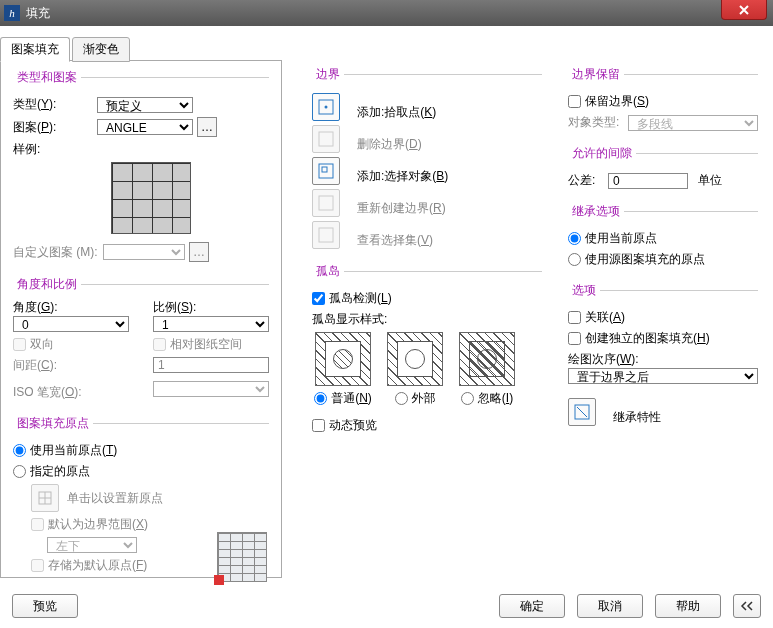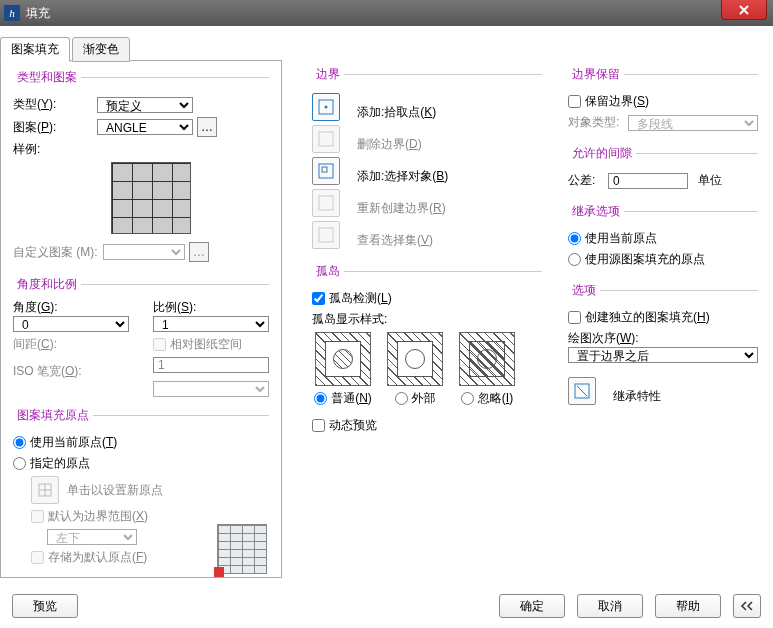--- a/index.html
+++ b/index.html
@@ -232,20 +232,24 @@
       </div>
     </fieldset>
 
     <fieldset class="partial">
       <legend>角度和比例</legend>
       <div style="display:flex; gap:24px;">
         <div style="flex:1">
           <div>角度(<span class="u">G</span>):</div>
           <select style="width:100%"><option>0</option></select>
           <div class="row disabled">
+              <input type="checkbox" disabled="" style="">
+              <span>双向</span>
+            </div>
+          <div class="row disabled">
               <label class="key">间距(<span class="u">C</span>):</label>
             </div>
           <div class="row disabled" style="margin-top:10px">
               <label class="key">ISO 笔宽(<span class="u">O</span>):</label>
             </div>
         </div>
         <div style="flex:1">
           <div>比例(<span class="u">S</span>):</div>
           <select style="width:100%"><option>1</option></select>
           <div class="row disabled">
@@ -416,20 +420,24 @@
         <div class="row">
             <input type="radio" name="inh" style="">
             <span>使用源图案填充的原点</span>
           </div>
       </fieldset>
 
       <fieldset class="partial">
         <legend>选项</legend>
         <div class="row">
             <input type="checkbox" style="">
+            <span>关联(<span class="u">A</span>)</span>
+          </div>
+        <div class="row">
+            <input type="checkbox" style="">
             <span>创建独立的图案填充(<span class="u">H</span>)</span>
           </div>
         <div>绘图次序(<span class="u">W</span>):</div>
         <select style="width:100%"><option>置于边界之后</option></select>
       </fieldset>
 
       <div class="bnd-row" style="margin-top:10px">
         <span class="icon-btn">
           <svg width="18" height="18">
               <rect x="2" y="2" width="14" height="14" fill="none" stroke="#2a78c2"></rect>

